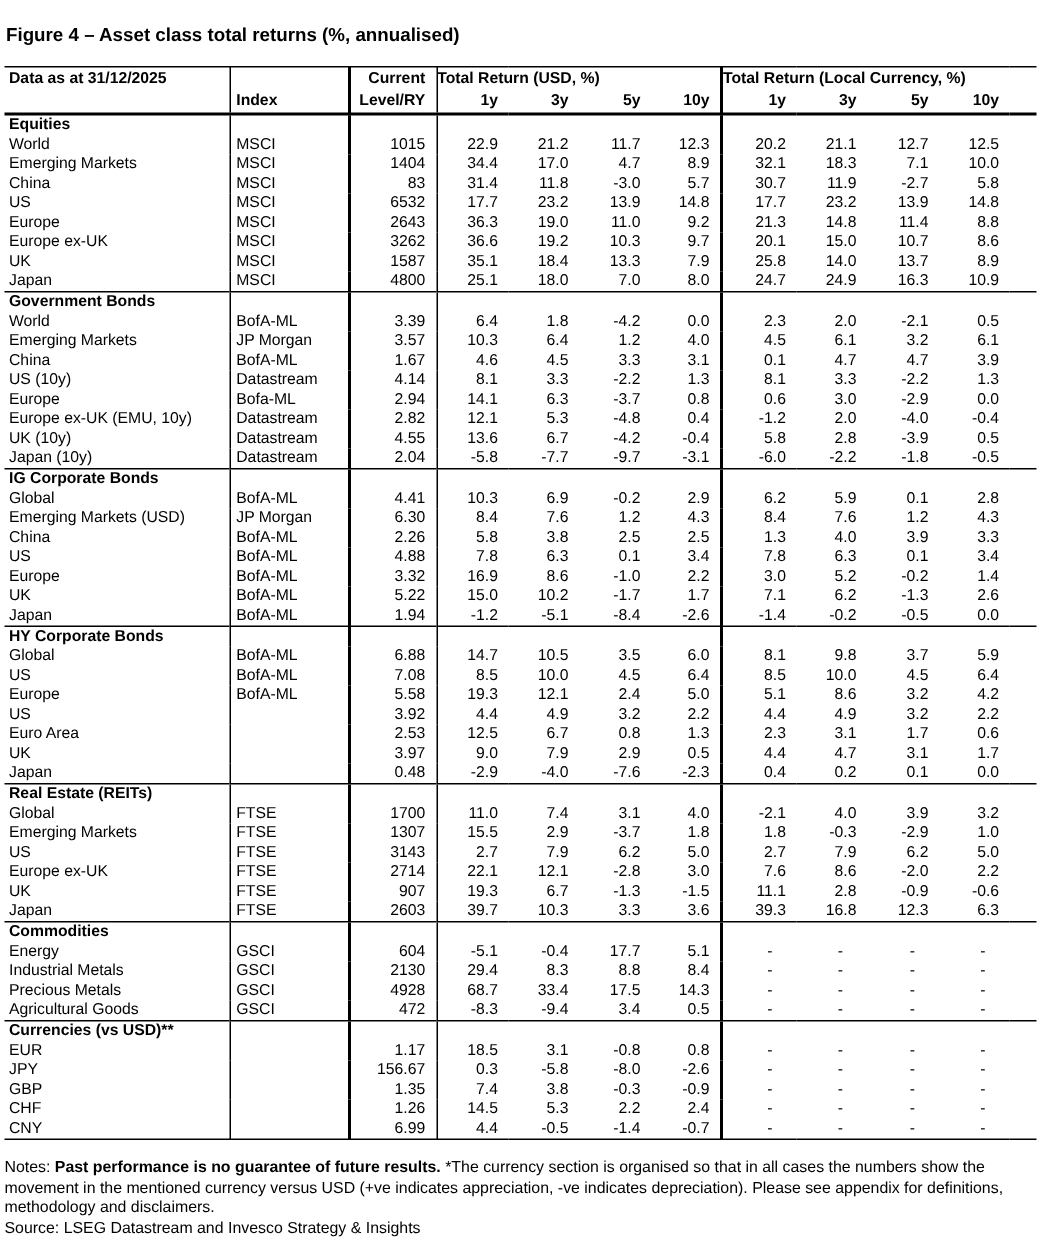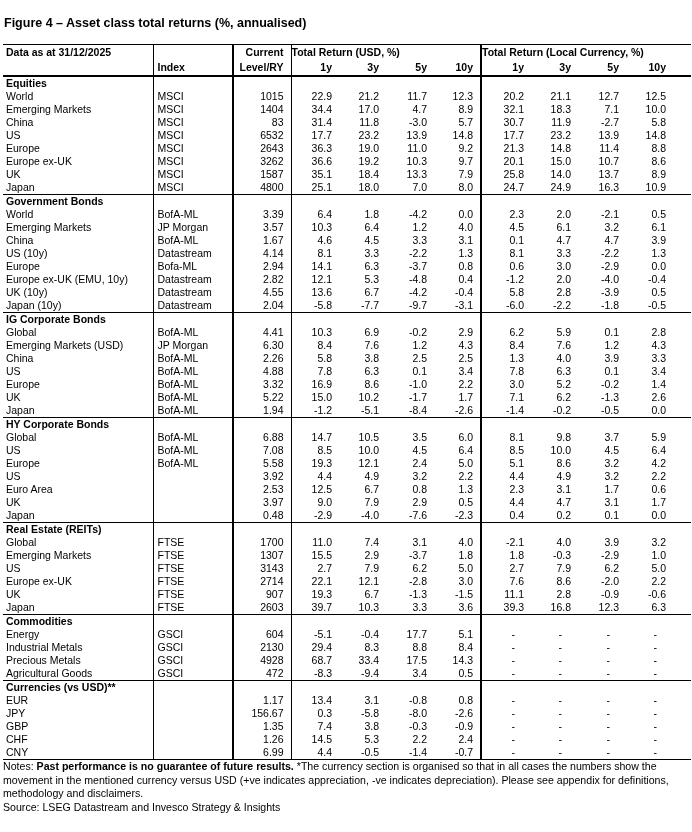--- a/index.html
+++ b/index.html
@@ -22,21 +22,21 @@
   .sp{padding:0;}
   .b1{border-right:1px solid #000;}
   .b2{border-right:2px solid #000;}
   .b3{border-right:1px solid #000;}
   .b4{border-right:2px solid #000;}
   tr.sec td{border-top:1px solid #000;}
   tr.sec td.lbl{font-weight:bold;}
   tbody tr{height:13px;}
   tbody tr:last-child td{border-bottom:1px solid #000;}
   td.dash{padding-right:16px;}
-  .notes{font-size:10.6px;line-height:13.5px;width:688px;}
+  .notes{font-size:10.6px;line-height:13.5px;margin-top:12px;width:688px;}
   .notes.src{margin-top:0;}
 </style>
 </head>
 <body>
 
 <div class="page">
 
   <div class="title">Figure 4 – Asset class total returns (%, annualised)</div>
 
   <table>
@@ -734,21 +734,21 @@
           <td class="num"></td>
           <td class="num"></td>
           <td class="num"></td>
           <td class="num"></td>
           <td class="sp"></td>
         </tr>
         <tr>
           <td class="lbl b1">EUR</td>
           <td class="idx b2"></td>
           <td class="num b3">1.17</td>
-          <td class="num">13.4</td>
+          <td class="num">18.5</td>
           <td class="num">3.1</td>
           <td class="num">-0.8</td>
           <td class="num b4">0.8</td>
           <td class="num dash">-</td>
           <td class="num dash">-</td>
           <td class="num dash">-</td>
           <td class="num dash">-</td>
           <td class="sp"></td>
         </tr>
         <tr>

